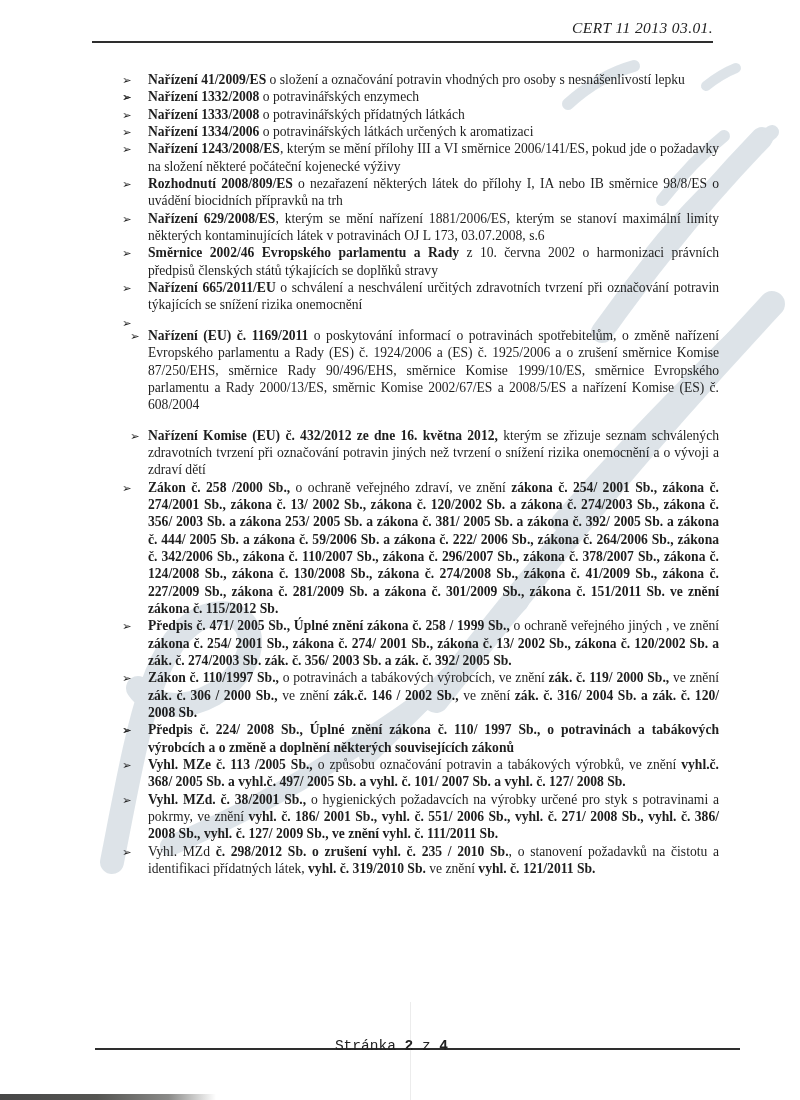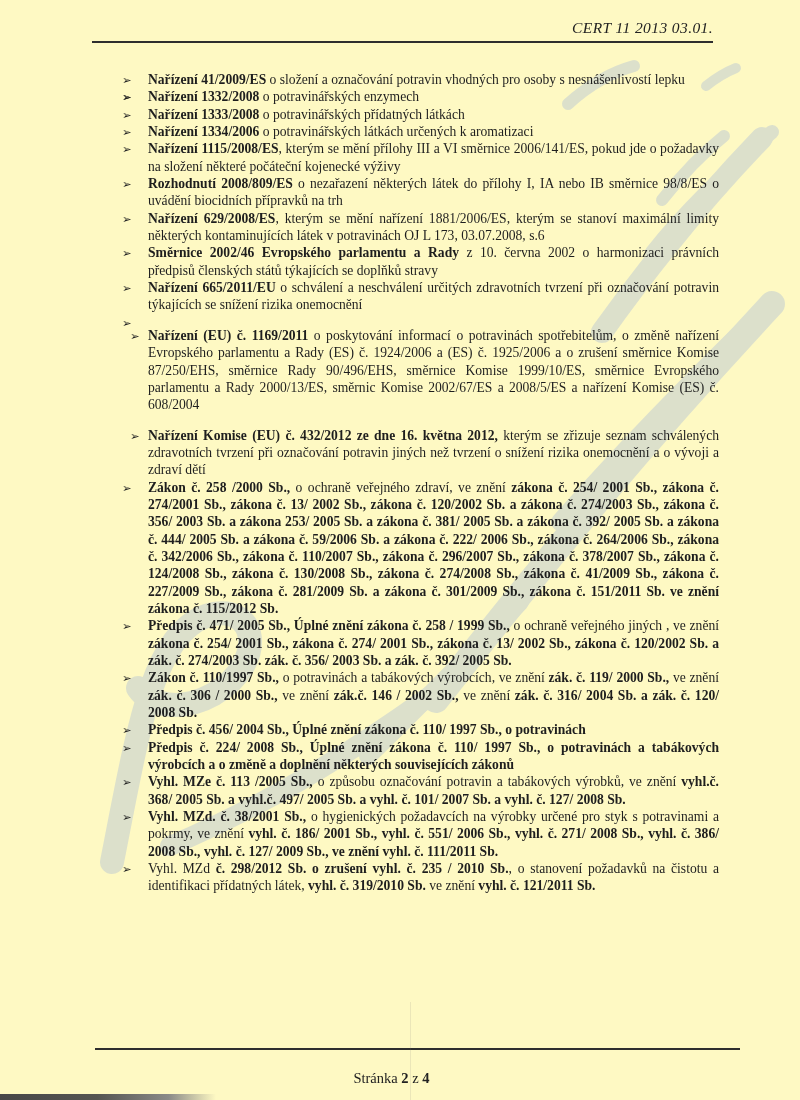--- a/index.html
+++ b/index.html
@@ -1,18 +1,18 @@
 <!DOCTYPE html>
 <html><head>
 <meta charset="utf-8">
 <style>
   html,body { margin:0; padding:0; background:#e8e8e6; }
   .page {
     position:relative; width:800px; height:1100px; margin:0 auto;
-    background:#fef9c3; overflow:hidden;
+    background:#ffffff; overflow:hidden;
     font-family:"Liberation Serif","DejaVu Serif",serif; color:#1e1e1e;
   }
   .header-text {
     position:absolute; top:19px; right:87px;
     font-style:italic; font-size:15.5px; letter-spacing:0.4px; color:#222;
   }
   .header-rule { position:absolute; top:41px; left:92px; width:621px; height:2px; background:#2e2e2e; }
 
   .list {
     position:absolute; top:71px; left:120px; width:599px;
@@ -23,22 +23,22 @@
   .item.gap { margin-top:13px; }
   .bullet {
     position:absolute; left:2px; top:1px; font-size:11.5px; color:#222;
     font-family:"DejaVu Sans",sans-serif;
   }
   .item.deep .bullet { left:10px; }
   .b { font-weight:bold; }
 
   .footer-rule { position:absolute; top:1048px; left:95px; width:645px; height:2px; background:#2e2e2e; }
   .footer-label {
-    position:absolute; top:1070px; left:95px; width:645px; box-sizing:border-box;
-    padding-right:52px; text-align:center; font-size:14.5px; color:#222;
+    position:absolute; top:1038px; left:95px; width:645px; box-sizing:border-box;
+    padding-right:52px; text-align:center; font-size:14.5px; color:#222;font-family:Liberation Mono, monospace;
   }
 
   .watermark { position:absolute; left:0; top:0; width:800px; height:1100px; pointer-events:none; }
   .scan-bar {
     position:absolute; bottom:0; left:0; width:216px; height:6px;
     background:linear-gradient(to right,#474747 0%,#555552 45%,#8a8a88 78%,rgba(200,200,196,0) 100%);
   }
   .scan-line { position:absolute; left:410px; top:1002px; height:98px; width:1px; background:rgba(120,120,120,0.14); }
 </style>
 </head>
@@ -63,32 +63,32 @@
 
   <div class="header-text">CERT 11 2013 03.01.</div>
   <div class="header-rule"></div>
 
   <ul class="list">
       <li class="item"><span class="bullet">➢</span><span><span class="b">Nařízení 41/2009/ES</span><span> o složení a označování potravin vhodných pro osoby s nesnášenlivostí lepku</span></span></li>
       <li class="item"><span class="bullet">➢</span></li>
       <li class="item"><span class="bullet">➢</span><span><span class="b">Nařízení 1332/2008</span><span> o potravinářských enzymech</span></span></li>
       <li class="item"><span class="bullet">➢</span><span><span class="b">Nařízení 1333/2008</span><span> o potravinářských přídatných látkách</span></span></li>
       <li class="item"><span class="bullet">➢</span><span><span class="b">Nařízení 1334/2006</span><span> o potravinářských látkách určených k aromatizaci</span></span></li>
-      <li class="item"><span class="bullet">➢</span><span><span class="b">Nařízení 1115/2008/ES</span><span>, kterým se mění přílohy III a VI směrnice 2006/141/ES, pokud jde o požadavky na složení některé počáteční kojenecké výživy</span></span></li>
+      <li class="item"><span class="bullet">➢</span><span><span class="b">Nařízení 1243/2008/ES</span><span>, kterým se mění přílohy III a VI směrnice 2006/141/ES, pokud jde o požadavky na složení některé počáteční kojenecké výživy</span></span></li>
       <li class="item"><span class="bullet">➢</span><span><span class="b">Rozhodnutí 2008/809/ES</span><span> o nezařazení některých látek do přílohy I, IA nebo IB směrnice 98/8/ES o uvádění biocidních přípravků na trh</span></span></li>
       <li class="item"><span class="bullet">➢</span><span><span class="b">Nařízení 629/2008/ES</span><span>, kterým se mění nařízení 1881/2006/ES, kterým se stanoví maximální limity některých kontaminujících látek v potravinách  OJ L 173, 03.07.2008, s.6</span></span></li>
       <li class="item"><span class="bullet">➢</span><span><span class="b">Směrnice 2002/46 Evropského parlamentu a Rady</span><span> z 10. června 2002 o harmonizaci právních předpisů členských států týkajících se doplňků stravy</span></span></li>
       <li class="item"><span class="bullet">➢</span><span><span class="b">Nařízení 665/2011/EU</span><span> o schválení a neschválení určitých zdravotních tvrzení při označování potravin týkajících se snížení rizika onemocnění</span></span></li>
       <li class="item"><span class="bullet">➢</span></li>
       <li class="item gap deep"><span class="bullet">➢</span><span><span class="b">Nařízení (EU) č. 1169/2011</span><span>  o poskytování informací o potravinách spotřebitelům, o změně nařízení Evropského parlamentu a Rady (ES) č. 1924/2006 a (ES) č. 1925/2006 a o zrušení směrnice Komise 87/250/EHS, směrnice Rady 90/496/EHS, směrnice Komise 1999/10/ES, směrnice Evropského parlamentu a Rady 2000/13/ES, směrnic Komise 2002/67/ES a 2008/5/ES a nařízení Komise (ES) č. 608/2004</span></span></li>
       <li class="item gap deep"><span class="bullet">➢</span><span><span class="b">Nařízení Komise (EU) č. 432/2012  ze dne 16. května 2012,</span><span> kterým se zřizuje seznam schválených zdravotních tvrzení při označování potravin jiných než tvrzení o snížení rizika onemocnění a o vývoji a zdraví dětí</span></span></li>
       <li class="item"><span class="bullet">➢</span><span><span class="b">Zákon č. 258 /2000 Sb.,</span><span> o ochraně veřejného zdraví, ve znění </span><span class="b">zákona č. 254/ 2001 Sb., zákona č. 274/2001 Sb., zákona č. 13/ 2002 Sb., zákona č. 120/2002 Sb. a zákona č. 274/2003 Sb., zákona č. 356/ 2003 Sb. a zákona 253/ 2005 Sb. a zákona č. 381/ 2005 Sb. a zákona č. 392/ 2005 Sb. a zákona č. 444/ 2005 Sb. a zákona č. 59/2006 Sb. a zákona č. 222/ 2006 Sb., zákona č. 264/2006 Sb., zákona č. 342/2006 Sb., zákona č. 110/2007 Sb., zákona č. 296/2007 Sb., zákona č. 378/2007 Sb., zákona č. 124/2008 Sb., zákona č. 130/2008 Sb., zákona č. 274/2008 Sb., zákona č. 41/2009 Sb., zákona č. 227/2009 Sb., zákona č. 281/2009 Sb. a zákona č. 301/2009 Sb., zákona č. 151/2011 Sb. ve znění zákona č. 115/2012 Sb.</span></span></li>
       <li class="item"><span class="bullet">➢</span><span><span class="b">Předpis č. 471/ 2005 Sb., Úplné znění zákona č. 258 / 1999 Sb.,</span><span> o ochraně veřejného jiných , ve znění </span><span class="b">zákona č. 254/ 2001 Sb., zákona č. 274/ 2001 Sb., zákona č. 13/ 2002 Sb., zákona č. 120/2002 Sb. a zák. č. 274/2003 Sb.  zák. č. 356/ 2003 Sb. a zák. č. 392/ 2005 Sb.</span></span></li>
       <li class="item"><span class="bullet">➢</span><span><span class="b">Zákon č. 110/1997 Sb.,</span><span> o potravinách a tabákových výrobcích, ve znění </span><span class="b">zák. č. 119/ 2000 Sb.,</span><span> ve znění </span><span class="b">zák. č. 306 / 2000 Sb.,</span><span> ve znění </span><span class="b">zák.č. 146 / 2002 Sb.,</span><span> ve znění </span><span class="b">zák. č. 316/ 2004 Sb. a zák. č. 120/ 2008 Sb.</span></span></li>
-      <li class="item"><span class="bullet">➢</span><span><span class="b">Předpis č. 456/ 2004 Sb., Úplné znění zákona č. 110/ 1997 Sb., o potravinách</span></span></li>
+      <li class="item"><span class="bullet">➢</span></li>
       <li class="item"><span class="bullet">➢</span><span><span class="b">Předpis č. 224/ 2008 Sb., Úplné znění zákona č. 110/ 1997 Sb., o potravinách a tabákových výrobcích a o změně a doplnění některých souvisejících zákonů</span></span></li>
       <li class="item"><span class="bullet">➢</span><span><span class="b">Vyhl. MZe č. 113 /2005 Sb.,</span><span> o způsobu označování potravin a tabákových výrobků, ve znění </span><span class="b">vyhl.č. 368/ 2005 Sb. a vyhl.č. 497/ 2005 Sb. a vyhl. č. 101/ 2007 Sb. a vyhl. č. 127/ 2008 Sb.</span></span></li>
       <li class="item"><span class="bullet">➢</span><span><span class="b">Vyhl. MZd. č. 38/2001 Sb.,</span><span> o hygienických požadavcích na výrobky určené pro styk s potravinami a pokrmy, ve znění </span><span class="b">vyhl. č. 186/ 2001 Sb., vyhl. č. 551/ 2006 Sb., vyhl. č. 271/ 2008 Sb., vyhl. č. 386/ 2008 Sb., vyhl. č. 127/ 2009 Sb., ve znění vyhl. č. 111/2011 Sb.</span></span></li>
       <li class="item"><span class="bullet">➢</span><span><span>Vyhl. MZd </span><span class="b">č. 298/2012 Sb. o zrušení vyhl. č. 235 / 2010 Sb.</span><span>, o stanovení požadavků na čistotu a identifikaci přídatných látek, </span><span class="b">vyhl. č.  319/2010 Sb.</span><span> ve znění </span><span class="b">vyhl. č. 121/2011 Sb.</span></span></li>
     </ul>
 
   <div class="footer-rule"></div>
   <div class="footer-label"><span>Stránka </span><span class="b">2</span><span> z </span><span class="b">4</span></div>
 
   <div class="scan-line"></div>

